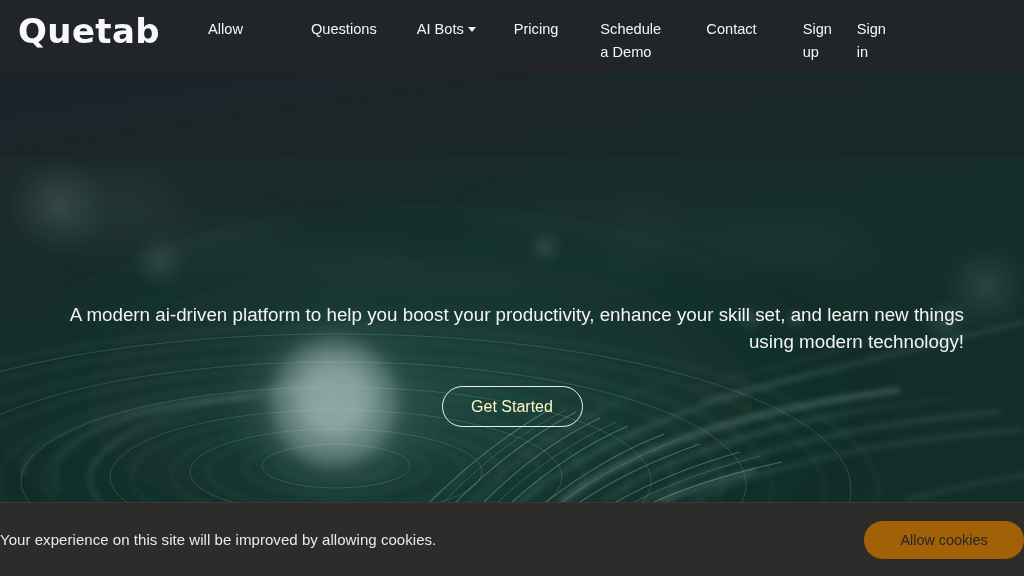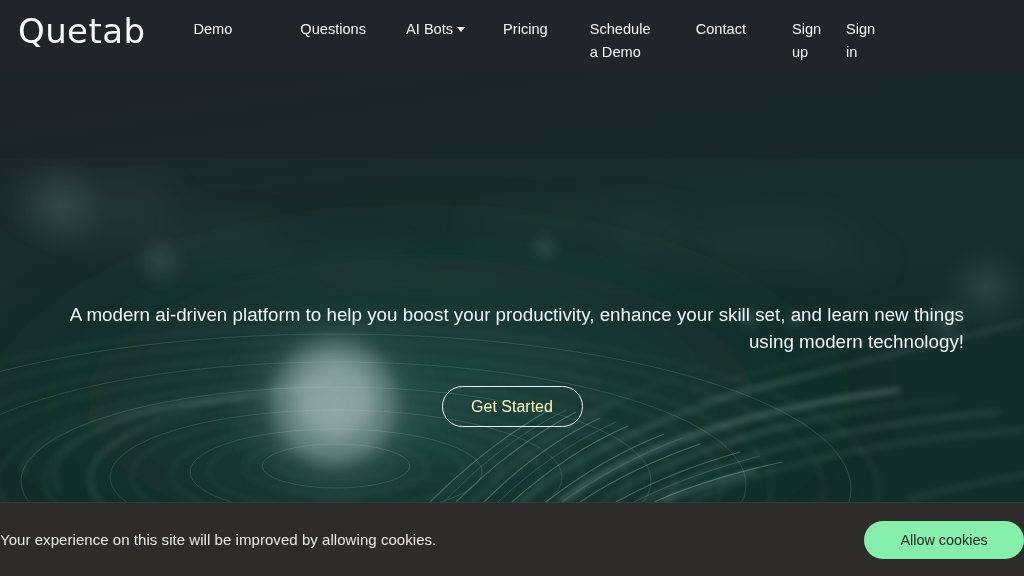--- a/index.html
+++ b/index.html
@@ -34,21 +34,21 @@
   }
 
   .brand {
     flex: 0 0 auto;
     margin-top: 13px;
     margin-left: 4px;
     color: #ffffff;
     font-size: 34px;
     line-height: 36px;
     letter-spacing: 0.4px;
-    font-weight: 400;
+    font-weight: 700;
     font-family: "DejaVu Sans", sans-serif;
     font-stretch: normal;
     -webkit-font-smoothing: antialiased;
     white-space: nowrap;
     text-decoration: none;
     opacity: .97;
   }
 
   .nav-items {
     flex: 1 1 auto;
@@ -177,41 +177,41 @@
     font-size: 15px;
     line-height: 20px;
     letter-spacing: .05px;
   }
 
   .cookie-btn {
     width: 160px;
     height: 38px;
     border: none;
     border-radius: 19px;
-    background: #86efac;
+    background: #a16207;
     color: #23262a;
     font-size: 14.4px;
     line-height: 16px;
     cursor: pointer;
     font-family: "Liberation Sans", sans-serif;
     display: inline-flex;
     align-items: center;
     justify-content: center;
   }
 </style>
 </head>
 <body>
 
 <div id="app">
 
   <nav class="navbar">
     <a class="brand" href="#">Quetab</a>
 
     <div class="nav-items">
-      <a class="nav-item nowrap" href="#">Demo</a>
+      <a class="nav-item nowrap" href="#">Allow</a>
       <span class="nav-spacer-1"></span>
       <span class="nav-spacer-2"></span>
       <a class="nav-item nowrap" href="#">Questions</a>
       <span class="nav-spacer-3"></span>
       <a class="nav-item nowrap" href="#"><span>AI Bots</span><i class="caret"></i></a>
       <span class="nav-spacer-4"></span>
       <a class="nav-item nowrap" href="#">Pricing</a>
       <span class="nav-spacer-5"></span>
       <a class="nav-item wide" href="#">Schedule a Demo</a>
       <span class="nav-spacer-6"></span>

